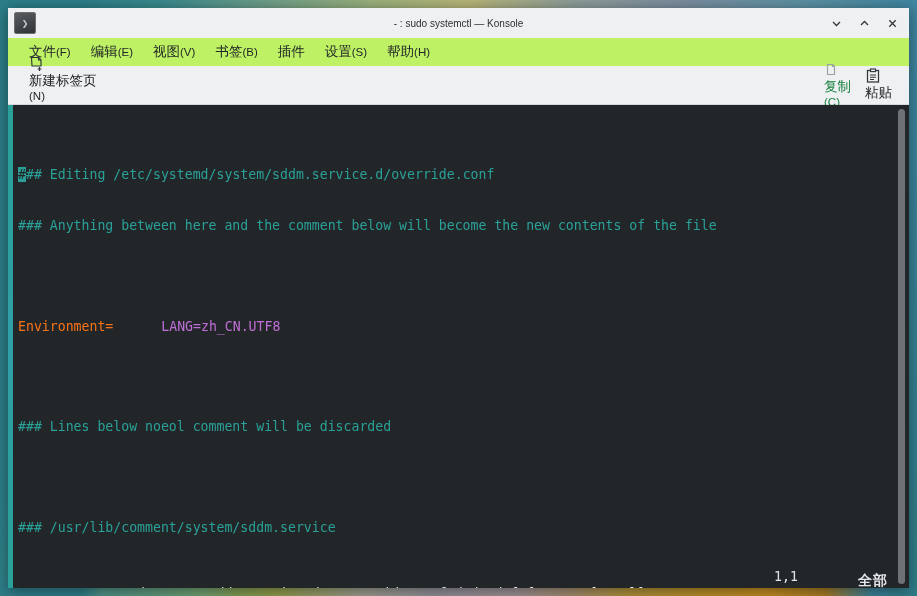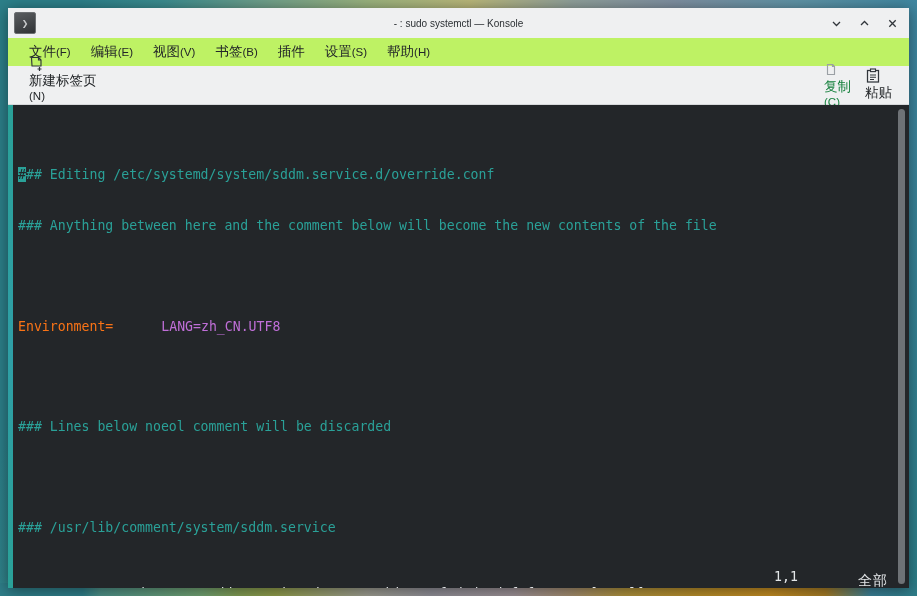--- a/index.html
+++ b/index.html
@@ -219,21 +219,21 @@
     position: absolute;
     left: 756px;
     top: 0;
   }
   #status-pos {
     position: absolute;
     left: 840px;
     top: 4px;
     font-family: "Liberation Sans", sans-serif;
     font-size: 14px;
-    font-weight: normal;
+    font-weight: bold;
     letter-spacing: 1px;
   }
 
   
   #scrollbar {
     width: 16px;
     min-width: 16px;
     background: #232629;
     display: flex;
     justify-content: center;

